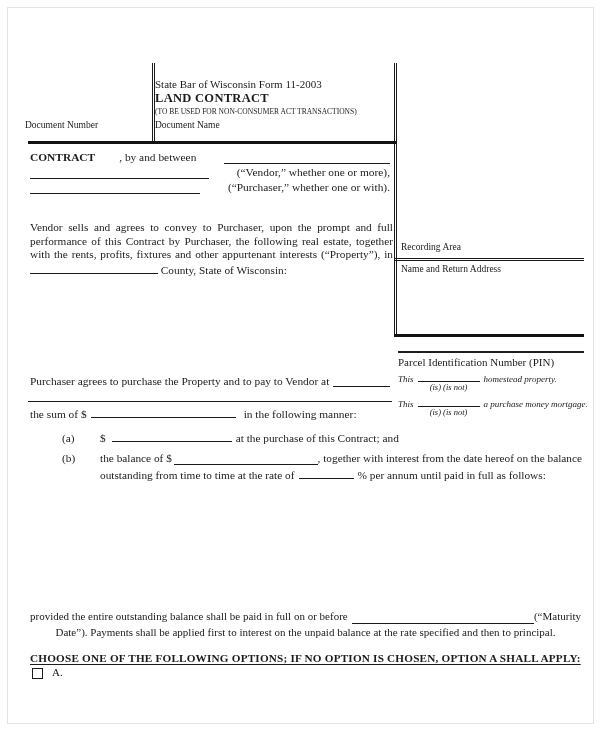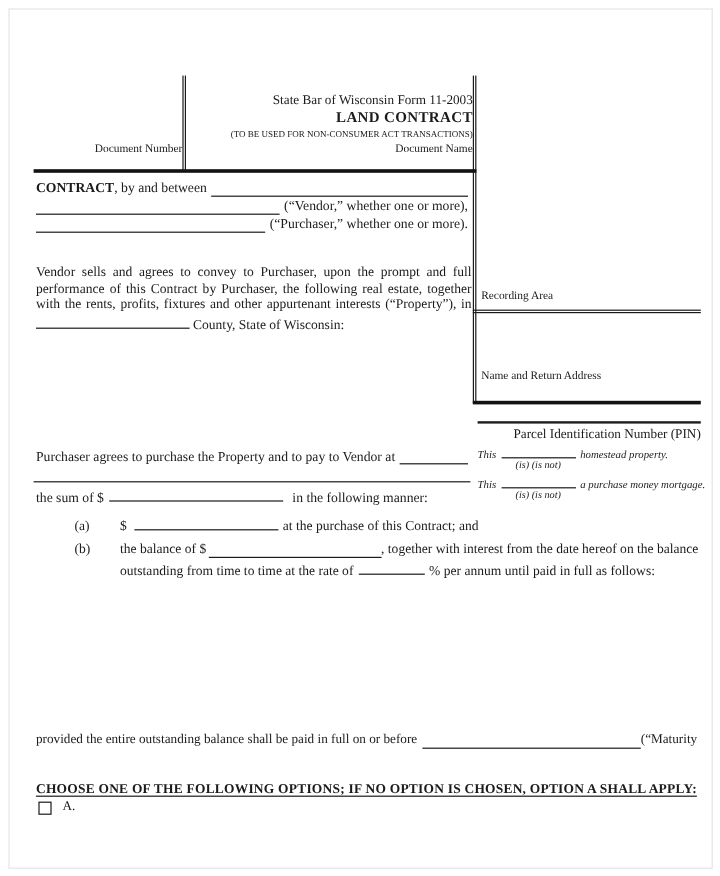--- a/index.html
+++ b/index.html
@@ -2,21 +2,21 @@
 <html><head>
 <meta charset="utf-8">
 <style>
   :root{ --ink:#1b1b1b; }
   html,body{margin:0;padding:0;}
   body{
     width:600px;height:730px;position:relative;background:#ffffff;
     font-family:"Liberation Serif", serif;color:var(--ink);overflow:hidden;
   }
   .abs{position:absolute;}
-  .ctr{text-align:right;}
+  .ctr{text-align:left;}
   .b{font-weight:bold;}
   
   .blank{display:inline-block;border-bottom:1px solid var(--ink);height:11px;vertical-align:baseline;}
   
   .fx{display:flex;align-items:stretch;}
   .fx span{white-space:pre;}
   .grow{flex:1 1 auto;border-bottom:1px solid var(--ink);margin:0 0 2px 4px;}
   .grow.lead{margin-left:0;margin-right:4px;}
   
   .dblv{width:0;border-left:3px double var(--ink);}
@@ -29,32 +29,32 @@
   #hdr-vline-right{left:394px;top:63px;height:273px;}
   #doc-number-label{left:25px;top:120px;width:127px;font-size:9.5px;}
   #form-line{left:155px;top:78px;width:239px;font-size:11px;}
   #form-title{left:155px;top:91px;width:239px;font-size:12.5px;letter-spacing:.3px;}
   #form-subtitle{left:155px;top:107px;width:239px;font-size:7.5px;}
   #doc-name-label{left:155px;top:120px;width:239px;font-size:9.5px;}
   #hdr-thick{left:28px;top:141px;width:369px;height:3px;}
   
   #recording-area-label{left:401px;top:242px;font-size:9.5px;}
   #recording-dblh{left:394px;top:258px;width:190px;}
-  #return-address-label{left:401px;top:264px;font-size:9.5px;margin-top:45px;}
+  #return-address-label{left:401px;top:264px;font-size:9.5px;}
   #return-box-bottom{left:394px;top:334px;width:190px;height:3px;}
   #pin-topline{left:398px;top:351px;width:186px;height:2px;}
   #pin-label{left:398px;top:356px;width:186px;font-size:11px;}
   .pin-row{font-size:9px;white-space:nowrap;font-style:italic;}
   #homestead-row{left:398px;top:371px;}
   #mortgage-row{left:398px;top:396px;}
   .sblank{display:inline-block;position:relative;border-bottom:1px solid var(--ink);height:10px;width:62px;margin:0 4px;}
   .sblank .sub{position:absolute;left:0;right:0;top:11px;text-align:center;font-size:8.5px;}
   
   #contract-para{left:30px;top:151px;width:360px;font-size:11.4px;}
-  .cl{height:15px;}
+  .cl{height:15px;gap:24px;}
   #vendor-para{left:30px;top:221px;width:363px;font-size:11.3px;line-height:13.6px;text-align:justify;}
   #pay-line{left:30px;top:375px;width:360px;font-size:11.4px;height:14px;}
   #pay-underline{left:28px;top:389px;width:364px;height:12px;border-bottom:1px solid var(--ink);}
   #sum-line{left:30px;top:406px;width:400px;font-size:11.4px;white-space:nowrap;}
   #item-a{left:62px;top:430px;font-size:11.3px;white-space:nowrap;}
   .item-label{display:inline-block;width:38px;}
   #item-b-label{left:62px;top:452px;font-size:11.3px;}
   #item-b-text{left:100px;top:452px;width:482px;font-size:11.3px;}
   #item-b-text .l{height:14.5px;}
   #item-b-text .l2{white-space:nowrap;}
@@ -100,21 +100,21 @@
       <span class="b">CONTRACT</span>
       <span>, by and between</span>
       <span class="grow"></span>
     </div>
   <div class="fx cl">
       <span class="grow lead"></span>
       <span>(“Vendor,” whether one or more),</span>
     </div>
   <div class="fx cl">
       <span class="grow lead"></span>
-      <span>(“Purchaser,” whether one or more).</span>
+      <span>(“Purchaser,” whether one or with).</span>
     </div>
 </div>
 
 <div class="abs" id="vendor-para">
   <span>Vendor sells and agrees to convey to Purchaser, upon the prompt and full performance of this Contract by Purchaser, the following real estate, together with the rents, profits, fixtures and other appurtenant interests (“Property”), in</span>
   <span class="blank" style="width:128px;"></span>
   <span>County, State of Wisconsin:</span>
 </div>
 
 <div class="abs fx" id="pay-line">
@@ -139,20 +139,21 @@
     </div>
   <div class="l l2"><span>outstanding from time to time at the rate of</span><span class="blank" style="width:55px;margin:0 4px;"></span><span>% per annum until paid in full as follows:</span></div>
 </div>
 
 <div class="abs" id="maturity">
   <div class="fx l">
       <span>provided the entire outstanding balance shall be paid in full on or before</span>
       <span class="grow"></span>
       <span>(“Maturity</span>
     </div>
+  <div class="l">Date”).  Payments shall be applied first to interest on the unpaid balance at the rate specified and then to principal.</div>
 </div>
 
 <div class="abs b" id="options-heading">CHOOSE ONE OF THE FOLLOWING OPTIONS; IF NO OPTION IS CHOSEN, OPTION A SHALL APPLY:</div>
 
 <div class="abs" id="option-a-row">
   <span id="option-a-checkbox"></span>
   <span id="option-a-letter">A.</span>
 </div>
 
 </body></html>

